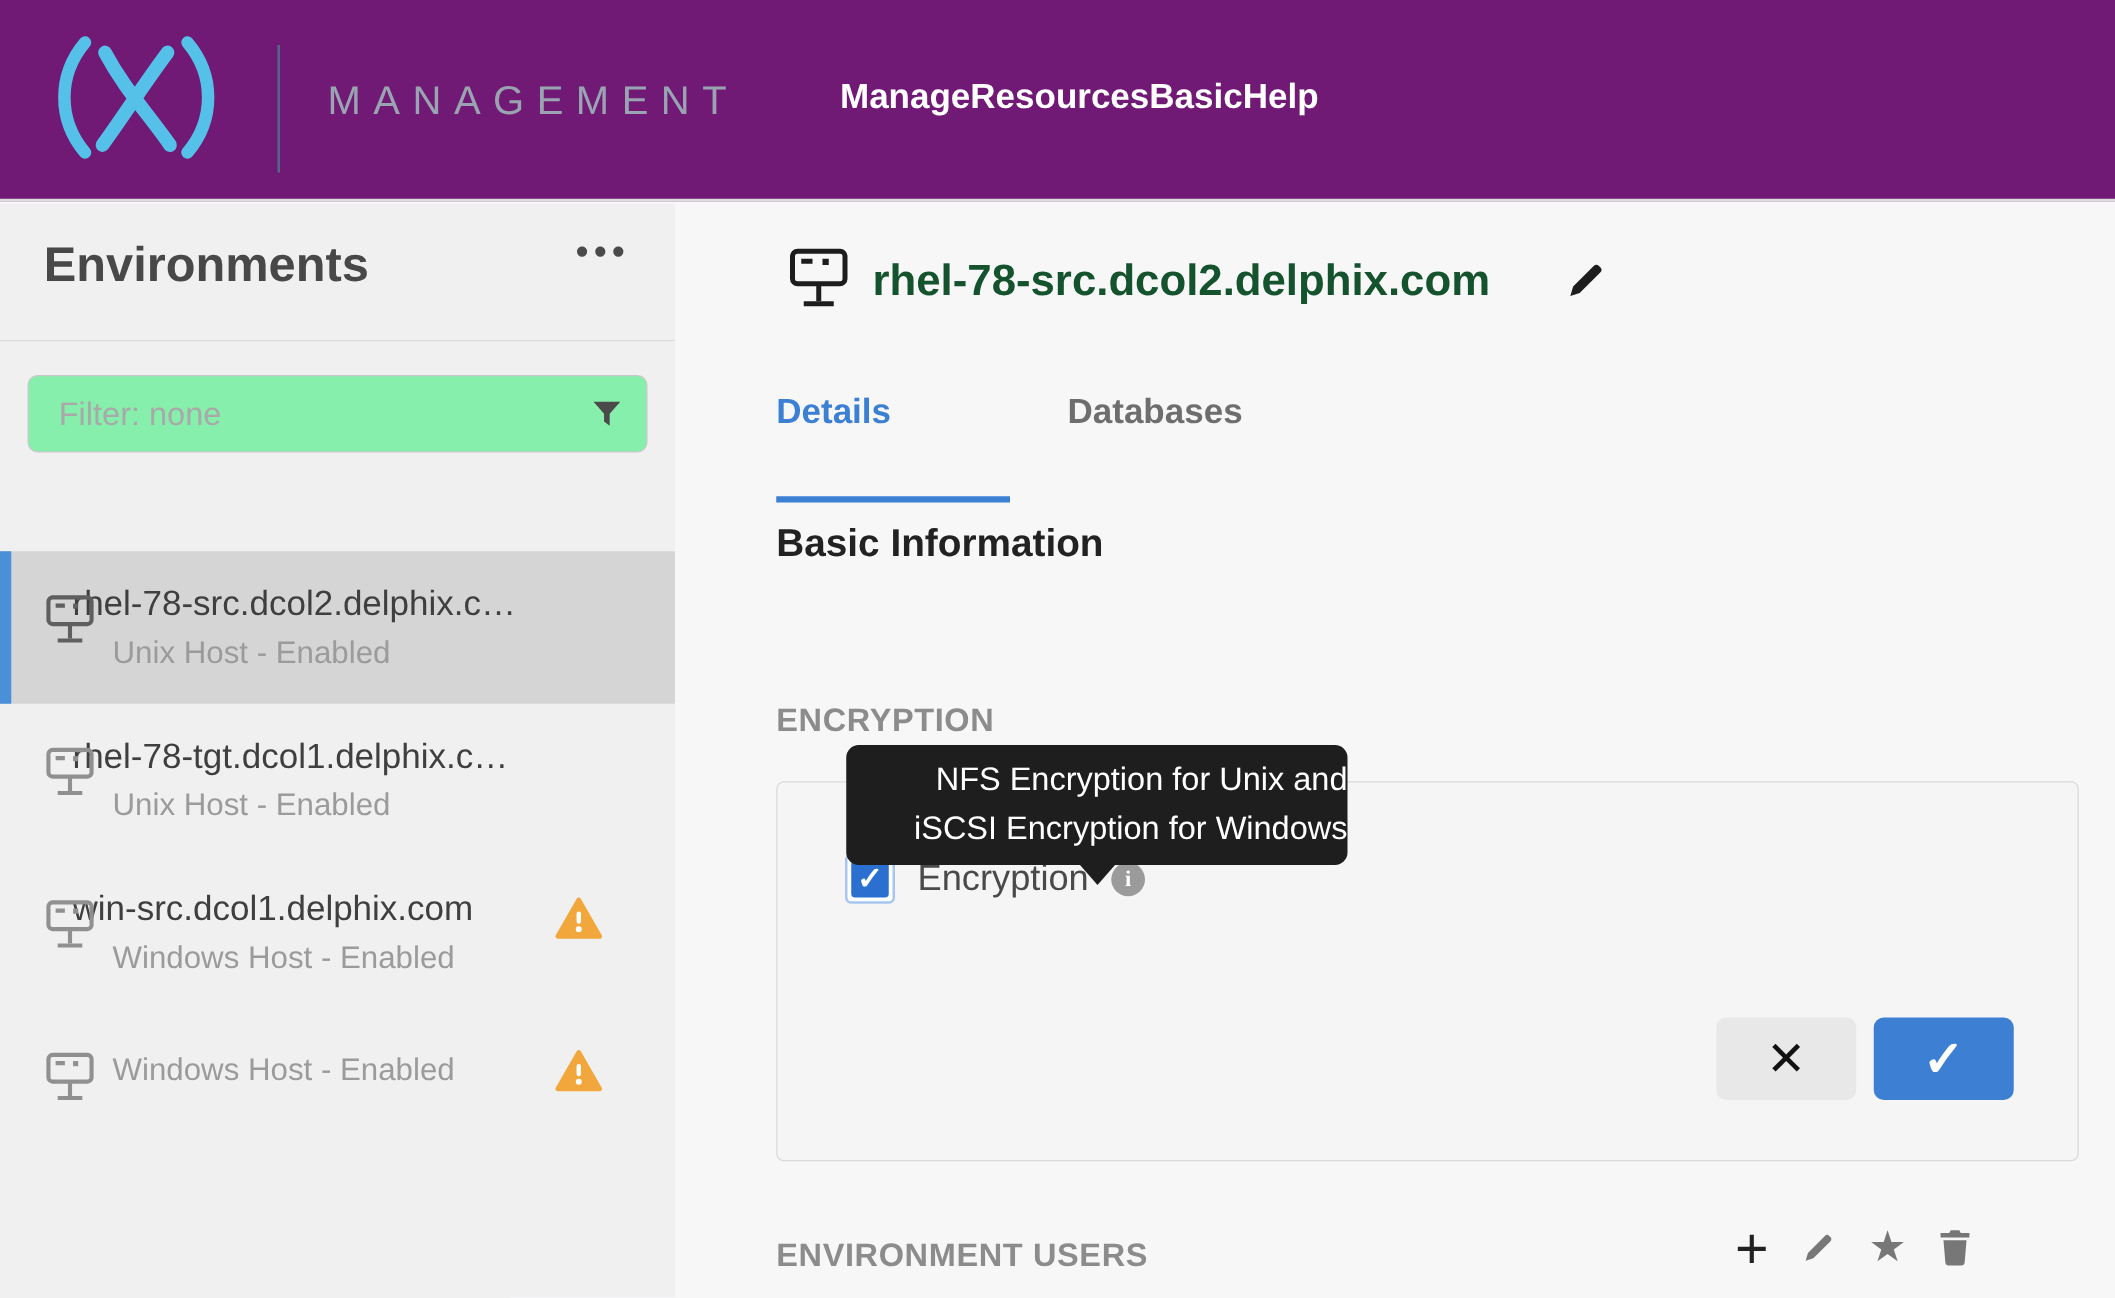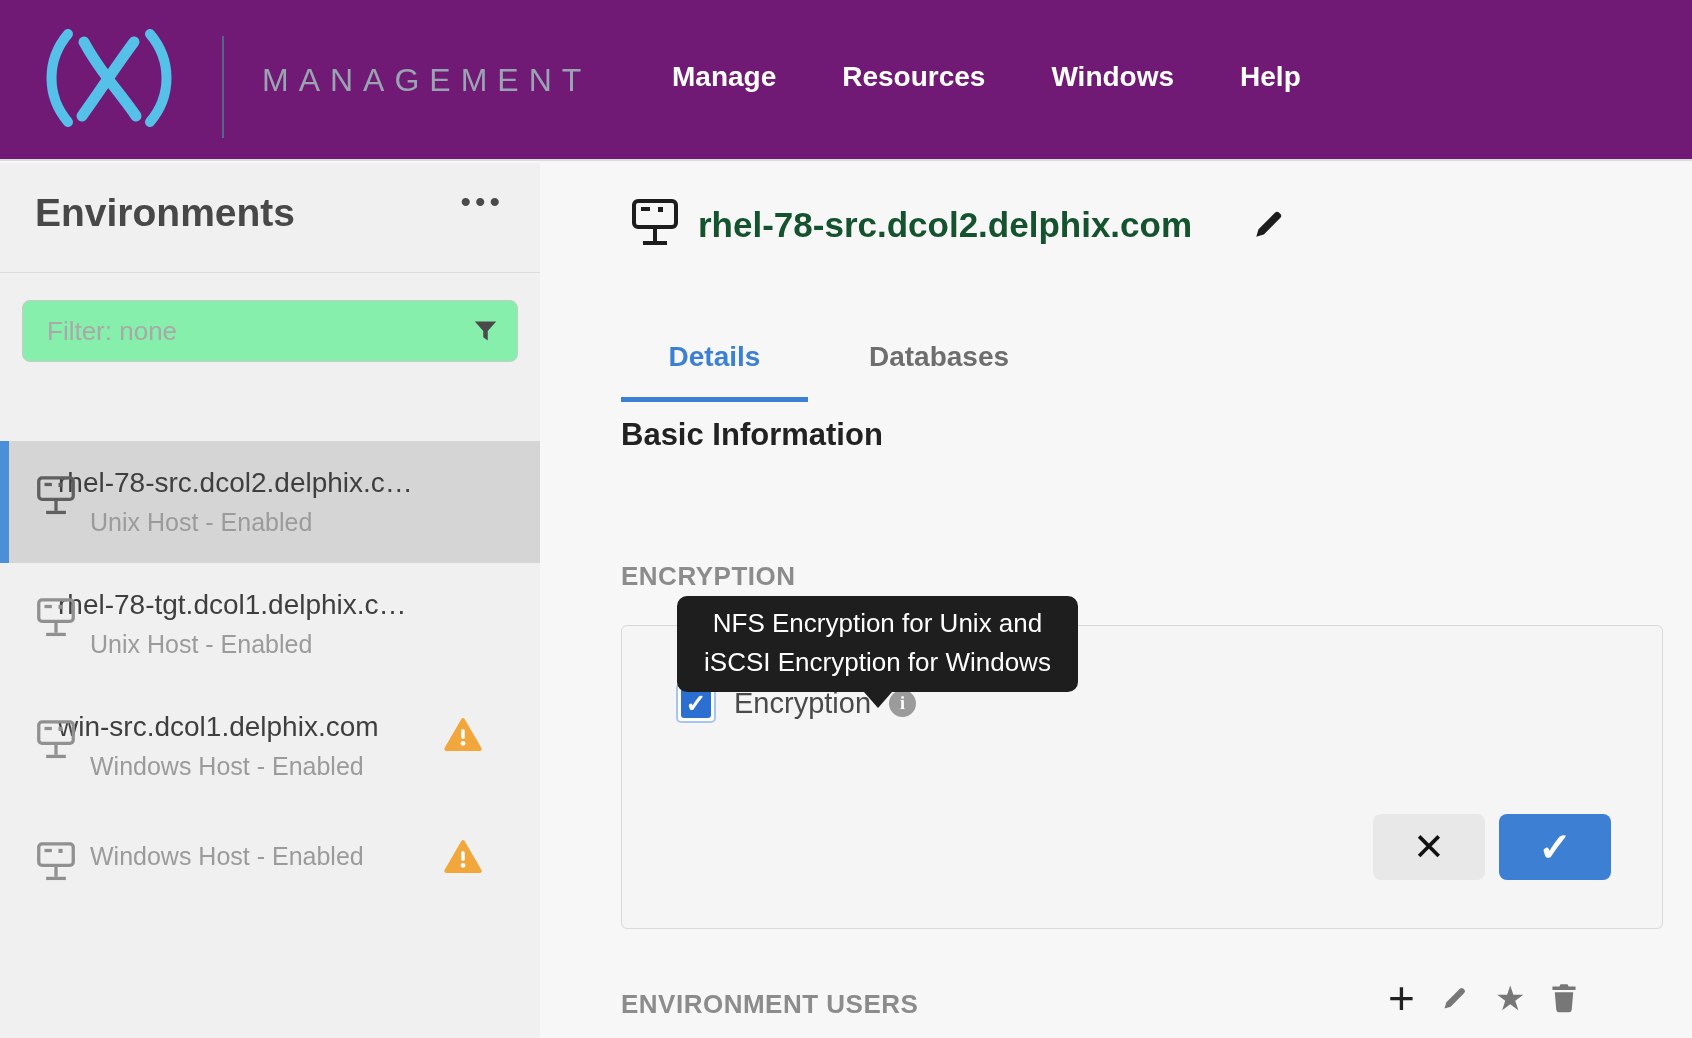--- a/index.html
+++ b/index.html
@@ -11,21 +11,21 @@
     overflow: hidden;
   }
 
   
   .navbar { position: absolute; left: 0; top: 0; width: 100%; height: 161px;
             background: #701a75; border-bottom: 2px solid #dcdcdc; }
   .logo { position: absolute; left: 34px; top: 26px; }
   .logo-divider { position: absolute; left: 222px; top: 36px; width: 2px; height: 102px; background: #53678a; }
   .brand { position: absolute; left: 262px; top: 62px; font-size: 32px; letter-spacing: 10px;
            color: #99a3b2; font-weight: 400; white-space: nowrap; }
-  .nav-links { position: absolute; left: 672px; top: 61px; display: flex; gap: 66px; }
+  .nav-links { position: absolute; left: 672px; top: 61px; display: flex; }
   .nav-link { color: #ffffff; font-weight: bold; font-size: 28px; cursor: pointer; white-space: nowrap; }
 
   
   .sidebar { position: absolute; left: 0; top: 163px; width: 540px; bottom: 0; background: #f0f0f1; }
   .sb-title { position: absolute; left: 35px; top: 28px; font-size: 39px; font-weight: bold; color: #484848; }
   .sb-menu { position: absolute; right: 36px; top: 22px; font-size: 30px; letter-spacing: 4px;
              color: #4a4a4a; cursor: pointer; }
   .sb-divider { position: absolute; left: 0; top: 109px; width: 100%; height: 1px; background: #dcdcdc; }
   .filter-wrap { position: absolute; left: 22px; top: 137px; width: 496px; height: 62px;
                  background: #86efac; border: 1px solid #c9c9c9; border-radius: 8px; }
@@ -45,35 +45,35 @@
   .env-name { margin-left: 23px; font-size: 28px; color: #3f3f3f; white-space: nowrap; }
   .env-status { margin-left: 55px; margin-top: 9px; font-size: 25px; color: #9b9b9b; white-space: nowrap; }
   .warn { position: absolute; right: 58px; top: 32px; }
 
   
   .main { position: absolute; left: 540px; top: 163px; right: 0; bottom: 0; }
   .host-icon { position: absolute; left: 90px; top: 32px; }
   .host-title { position: absolute; left: 158px; top: 42px; font-size: 35px; font-weight: bold; color: #14532d; }
   .edit-pencil { position: absolute; left: 712px; top: 44px; cursor: pointer; }
 
-  .tab { position: absolute; top: 178px; text-align: center; font-size: 28px; font-weight: bold; cursor: pointer; }
+  .tab { position: absolute; top: 150px; text-align: left; font-size: 28px; font-weight: bold; cursor: pointer; }
   .tab-details { left: 81px; width: 187px; color: #3c80d4; }
   .tab-databases { left: 314px; width: 170px; color: #6e6e6e; }
   .tab-underline { position: absolute; left: 81px; top: 234px; width: 187px; height: 5px; background: #3c80d4; }
 
   .section-heading { position: absolute; left: 81px; top: 254px; font-size: 31px; font-weight: bold; color: #222; }
 
   .enc-label { position: absolute; left: 81px; top: 398px; font-size: 26px; font-weight: bold;
                color: #8c8c8c; letter-spacing: 0.5px; }
 
   .panel { position: absolute; left: 81px; top: 462px; width: 1042px; height: 304px;
            background: #f5f5f6; border: 1px solid #d9d9d9; border-radius: 6px; }
 
   .tooltip { position: absolute; left: 137px; top: 433px; width: 401px; background: #1e1e1e;
-             border-radius: 10px; color: #fff; font-size: 26px; line-height: 39px; text-align: center;
+             border-radius: 10px; color: #fff; font-size: 26px; line-height: 39px; text-align: right;
              padding: 8px 0 10px; z-index: 5; }
   .tooltip::after { content: ""; position: absolute; left: 50%; margin-left: -14px; top: 100%;
                     border: 14px solid transparent; border-top: 16px solid #1e1e1e; border-bottom: 0; }
 
   .enc-row { position: absolute; left: 136px; top: 520px; display: flex; align-items: center;
              gap: 18px; z-index: 4; }
   .checkbox-outer { width: 40px; height: 40px; border: 2px solid #a7c6ef; border-radius: 5px;
                     background: #ffffff; display: flex; align-items: center; justify-content: center;
                     cursor: pointer; }
   .checkbox-inner { width: 30px; height: 30px; background: #2b6fd1; border-radius: 3px; color: #fff;
@@ -106,21 +106,21 @@
       <path d="M116 8 C138 34 138 70 116 96" stroke="#55c1e9" stroke-width="10" fill="none" stroke-linecap="round"></path>
       <path d="M50 16 C66 46 84 64 102 90" stroke="#55c1e9" stroke-width="11" fill="none" stroke-linecap="round"></path>
       <path d="M100 16 C82 40 64 68 48 90" stroke="#55c1e9" stroke-width="11" fill="none" stroke-linecap="round"></path>
     </svg>
   </span>
   <span class="logo-divider"></span>
   <span class="brand">MANAGEMENT</span>
   <div class="nav-links">
     <span class="nav-link">Manage</span>
     <span class="nav-link">Resources</span>
-    <span class="nav-link">Windows</span>
+    <span class="nav-link">Basic</span>
     <span class="nav-link">Help</span>
   </div>
 </div>
 
 <div class="sidebar">
   <div class="sb-title">Environments</div>
   <div class="sb-menu">•••</div>
   <div class="sb-divider"></div>
 
   <div class="filter-wrap">

